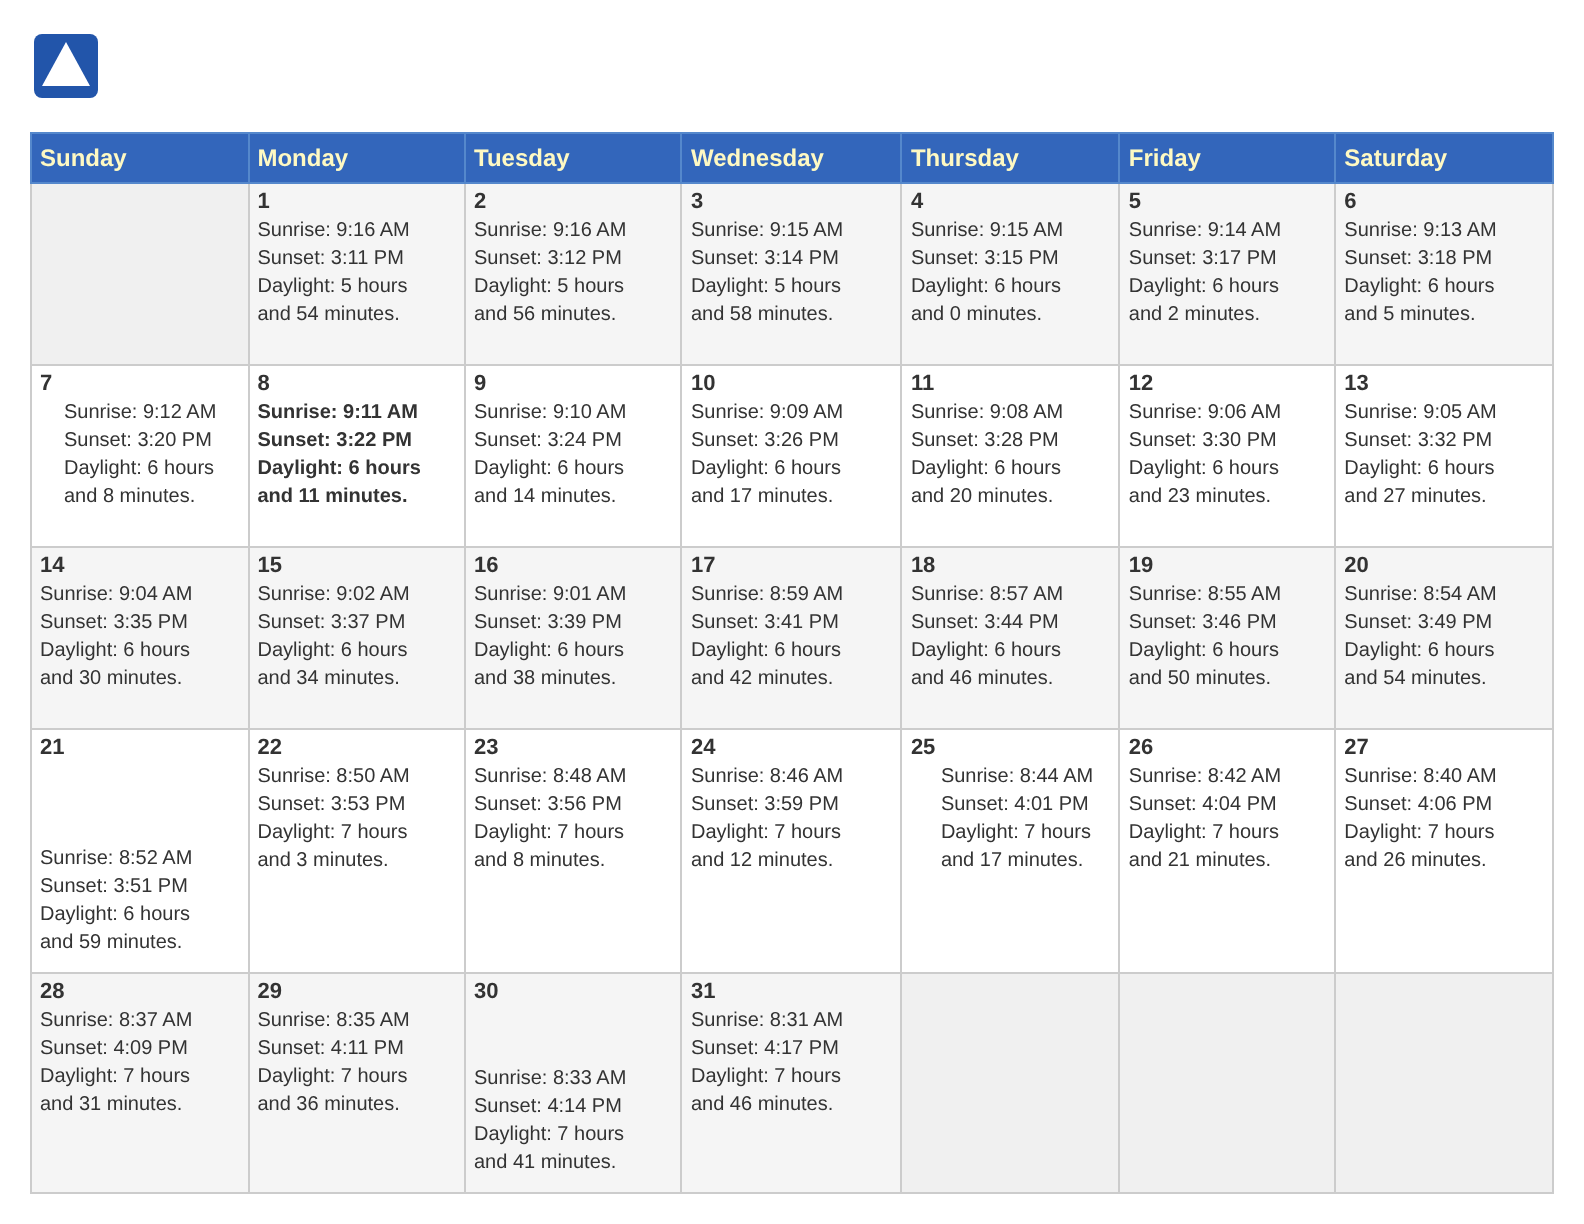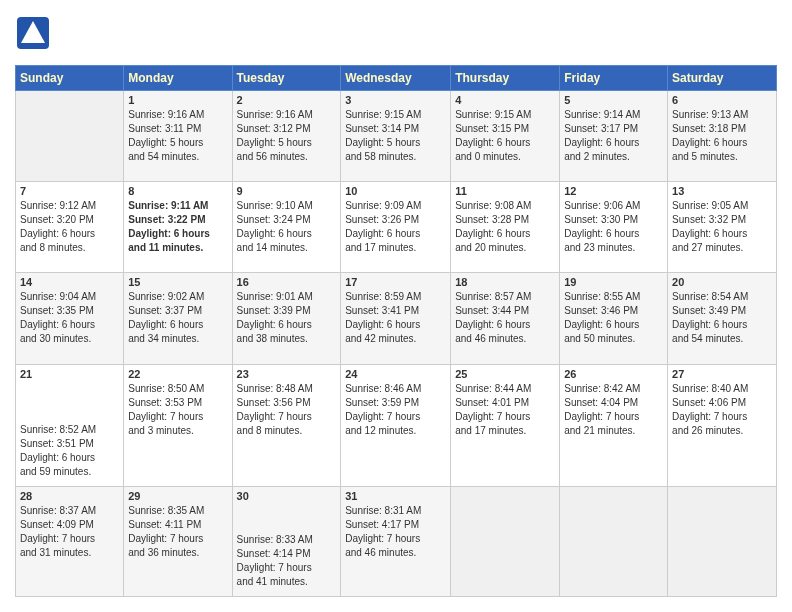--- a/index.html
+++ b/index.html
@@ -162,21 +162,21 @@
             <span class="day-number">6</span>
             <div class="day-info" style="white-space: pre-line;">Sunrise: 9:13 AM
 Sunset: 3:18 PM
 Daylight: 6 hours
 and 5 minutes.</div>
           </td>
         </tr>
         <tr>
           <td>
             <span class="day-number">7</span>
-            <div class="day-info" style="white-space: pre-line;">Sunrise: 9:12 AM
+            <div class="day-info" style="white-space: pre-line; margin-left: 12px;">Sunrise: 9:12 AM
 Sunset: 3:20 PM
 Daylight: 6 hours
 and 8 minutes.</div>
           </td>
           <td>
             <span class="day-number">8</span>
             <div class="day-info" style="white-space: pre-line; font-weight: bold;">Sunrise: 9:11 AM
 Sunset: 3:22 PM
 Daylight: 6 hours
 and 11 minutes.</div>
@@ -292,21 +292,21 @@
           </td>
           <td>
             <span class="day-number">24</span>
             <div class="day-info" style="white-space: pre-line;">Sunrise: 8:46 AM
 Sunset: 3:59 PM
 Daylight: 7 hours
 and 12 minutes.</div>
           </td>
           <td>
             <span class="day-number">25</span>
-            <div class="day-info" style="white-space: pre-line;">Sunrise: 8:44 AM
+            <div class="day-info" style="white-space: pre-line; margin-left: 15px;">Sunrise: 8:44 AM
 Sunset: 4:01 PM
 Daylight: 7 hours
 and 17 minutes.</div>
           </td>
           <td>
             <span class="day-number">26</span>
             <div class="day-info" style="white-space: pre-line;">Sunrise: 8:42 AM
 Sunset: 4:04 PM
 Daylight: 7 hours
 and 21 minutes.</div>

